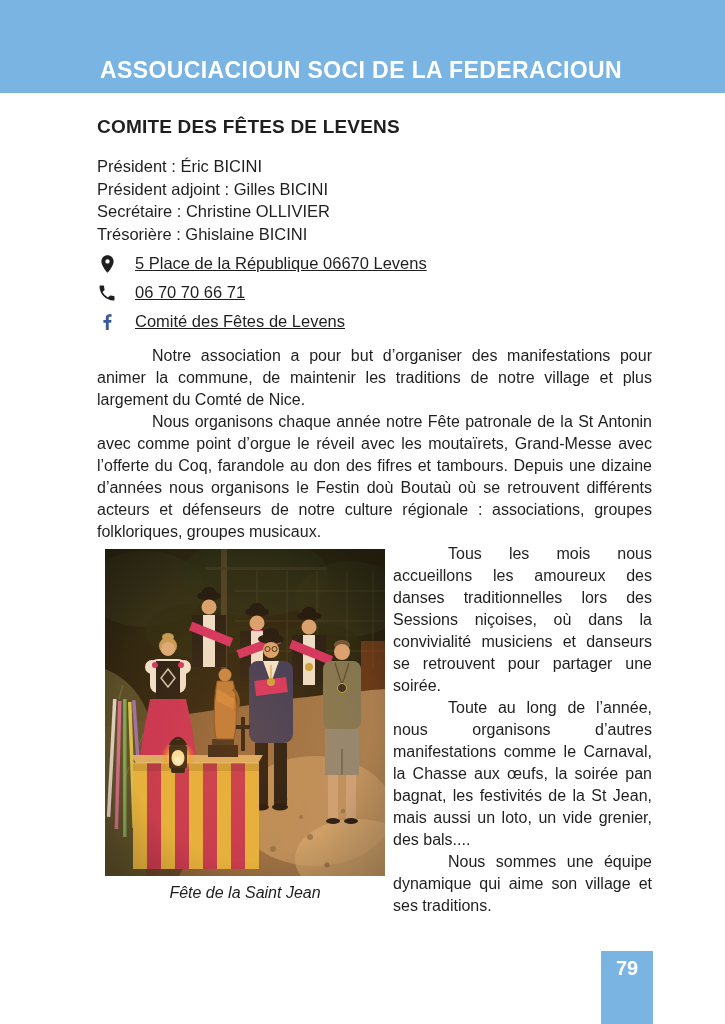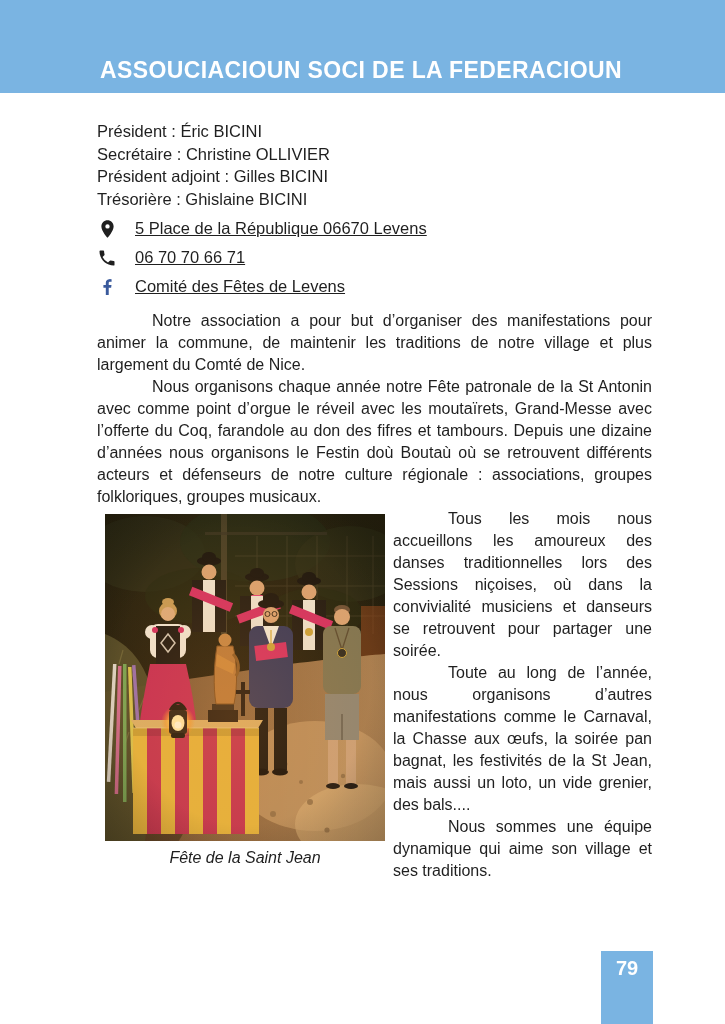--- a/index.html
+++ b/index.html
@@ -31,21 +31,21 @@
   }
   
   .content {
     position:absolute; top:93px; left:97px; width:555px;
   }
   .section-title {
     margin:23px 0 0 0;
     font-size:19px; line-height:22px; font-weight:bold;
     letter-spacing:0.2px;
   }
-  .officers { margin-top:27px; font-size:16.5px; line-height:22.5px; }
+  .officers { margin-top:17px; font-size:16.5px; line-height:22.5px; }
   .contacts { margin-top:4px; }
   .contact-row { display:flex; align-items:center; min-height:29px;text-decoration:underline; }
   .cicon { width:38px; flex:0 0 38px; display:flex; align-items:center; }
   .cicon svg { display:block; }
   .contact-text { font-size:16.5px; }
   a.contact-text { color:var(--text); text-decoration:underline; cursor:pointer; }
   
   .body-text {
     margin-top:9px;
     font-size:16px; line-height:22px;
@@ -80,25 +80,26 @@
 <body>
 
 <div class="page">
 
   <header class="band">
     <div class="band-title">ASSOUCIACIOUN SOCI DE LA FEDERACIOUN</div>
   </header>
 
   <main class="content">
 
+    <h1 class="section-title">COMITE DES FÊTES DE LEVENS</h1>
 
     <div class="officers">
       <div>Président : Éric BICINI</div>
+      <div>Président adjoint : Gilles BICINI</div>
       <div>Secrétaire : Christine OLLIVIER</div>
-      <div>Président adjoint : Gilles BICINI</div>
       <div>Trésorière : Ghislaine BICINI</div>
     </div>
 
     <div class="contacts">
 
       <div class="contact-row">
         <span class="cicon">
           <svg width="21" height="24" viewBox="0 0 24 24">
             <path fill="#1f1f1f" d="M12 2C8.14 2 5 5.14 5 9c0 5.25 7 13 7 13s7-7.75 7-13c0-3.86-3.14-7-7-7zm0 9.5a2.5 2.5 0 1 1 0-5 2.5 2.5 0 0 1 0 5z"></path>
           </svg>

